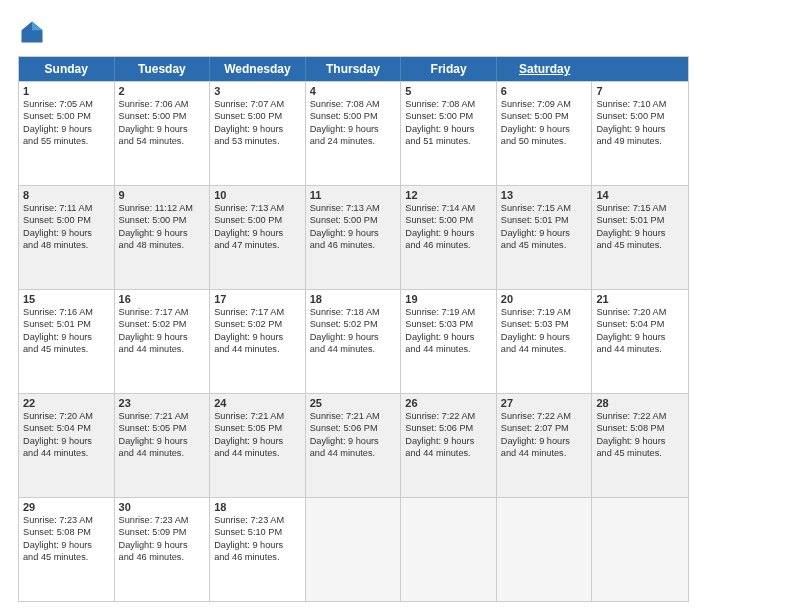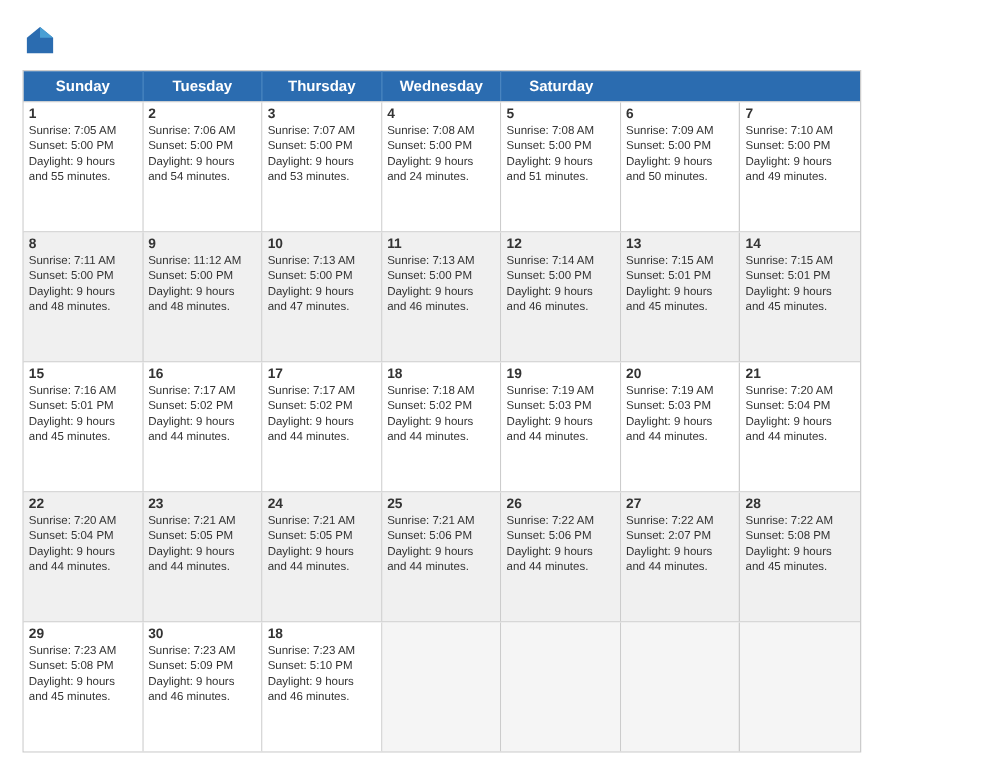--- a/index.html
+++ b/index.html
@@ -72,21 +72,21 @@
       background: #2b6cb0;
     }
     .cal-header-cell {
       color: #fff;
       font-weight: bold;
       font-size: 12px;
       padding: 5px 4px;
       text-align: center;
       border-right: 1px solid #4a85c0;
     }
-    .cal-header-cell:last-child { border-right: none; }
+    .cal-header-cell:last-child { border-right: none; text-decoration: underline; }
     .cal-body {
       flex: 1;
       display: flex;
       flex-direction: column;
     }
     .cal-week {
       display: grid;
       grid-template-columns: repeat(7, 1fr);
       flex: 1;
       border-top: 1px solid #ccc;
@@ -131,22 +131,23 @@
     <div class="title-area">
       <div class="month-title"></div>
       <div class="location"></div>
     </div>
   </div>
 
   <div class="calendar">
     <div class="cal-header">
     <div class="cal-header-cell">Sunday</div>
         <div class="cal-header-cell">Tuesday</div>
+        <div class="cal-header-cell">Wednesday</div>
         <div class="cal-header-cell">Thursday</div>
-        <div class="cal-header-cell">Wednesday</div>
+        <div class="cal-header-cell">Friday</div>
         <div class="cal-header-cell">Saturday</div>
       </div>
     <div class="cal-body">
     <div class="cal-week">
           <div class="cal-cell">
             <span class="day-num">1</span>
             <span class="cell-line">Sunrise: 7:05 AM</span>
             <span class="cell-line">Sunset: 5:00 PM</span>
             <span class="cell-line">Daylight: 9 hours</span>
             <span class="cell-line">and 55 minutes.</span>

